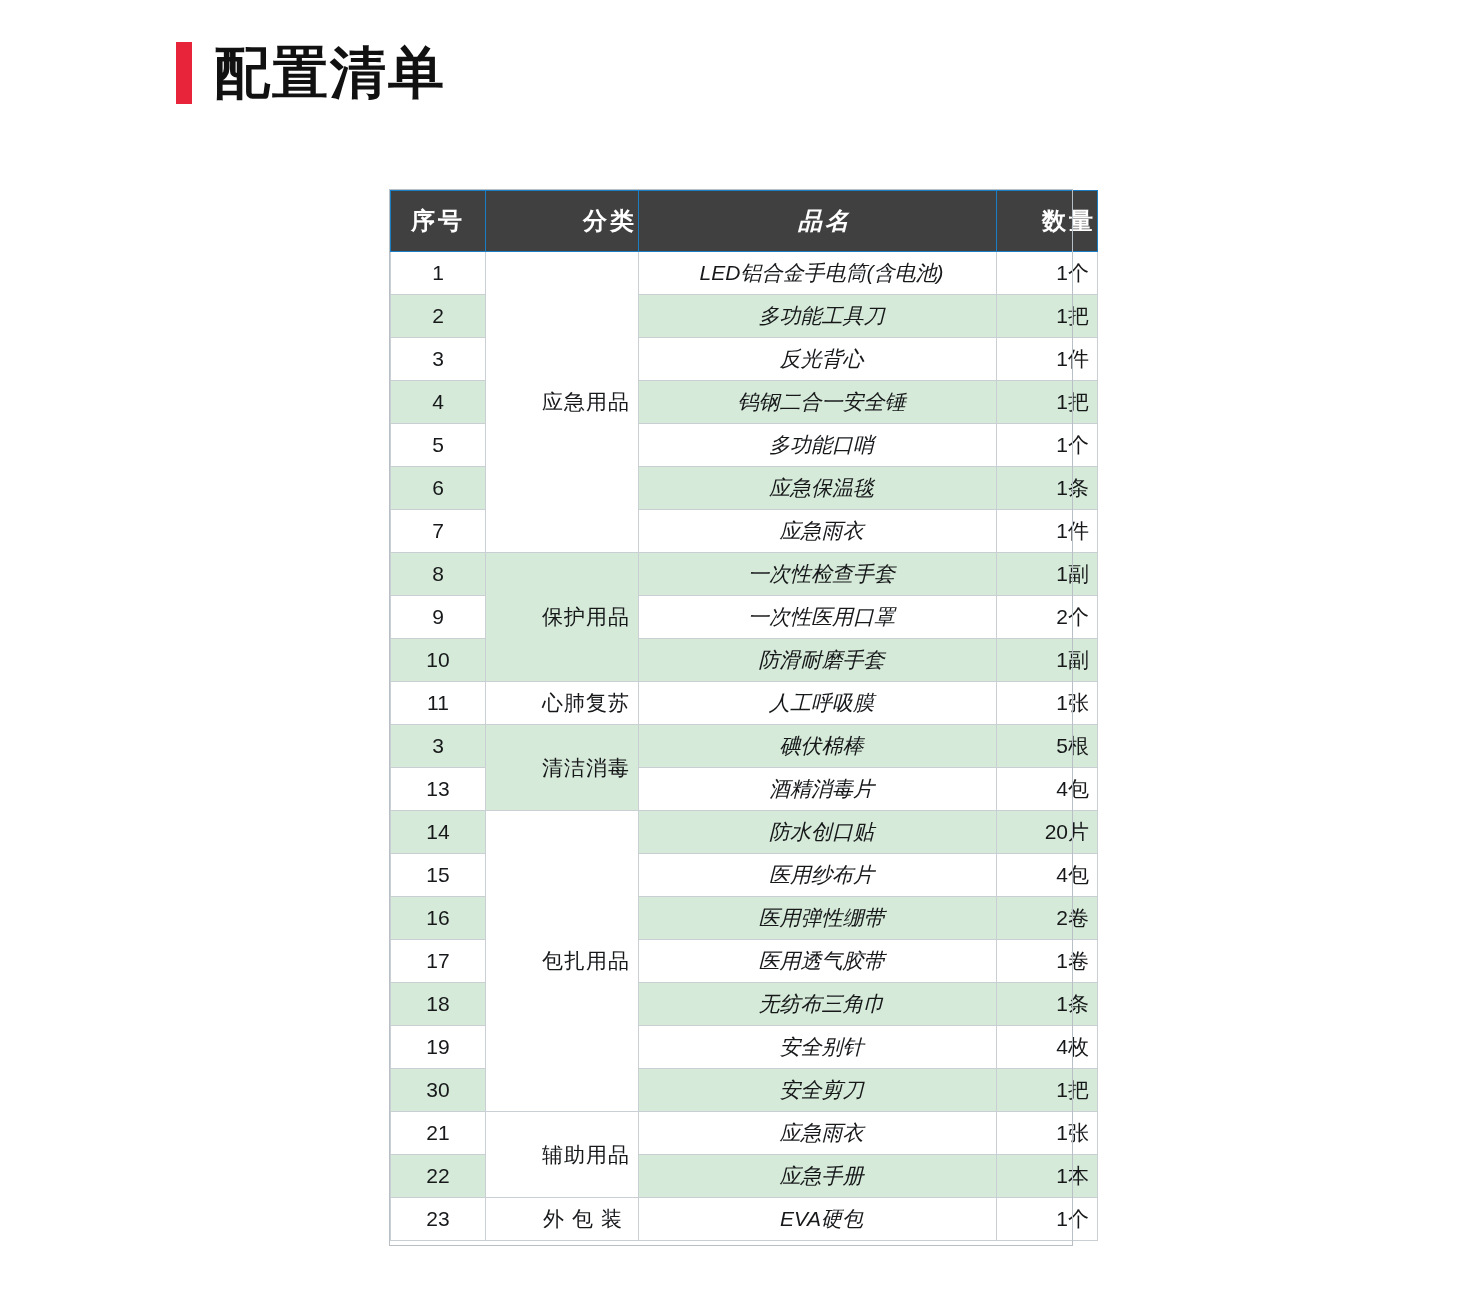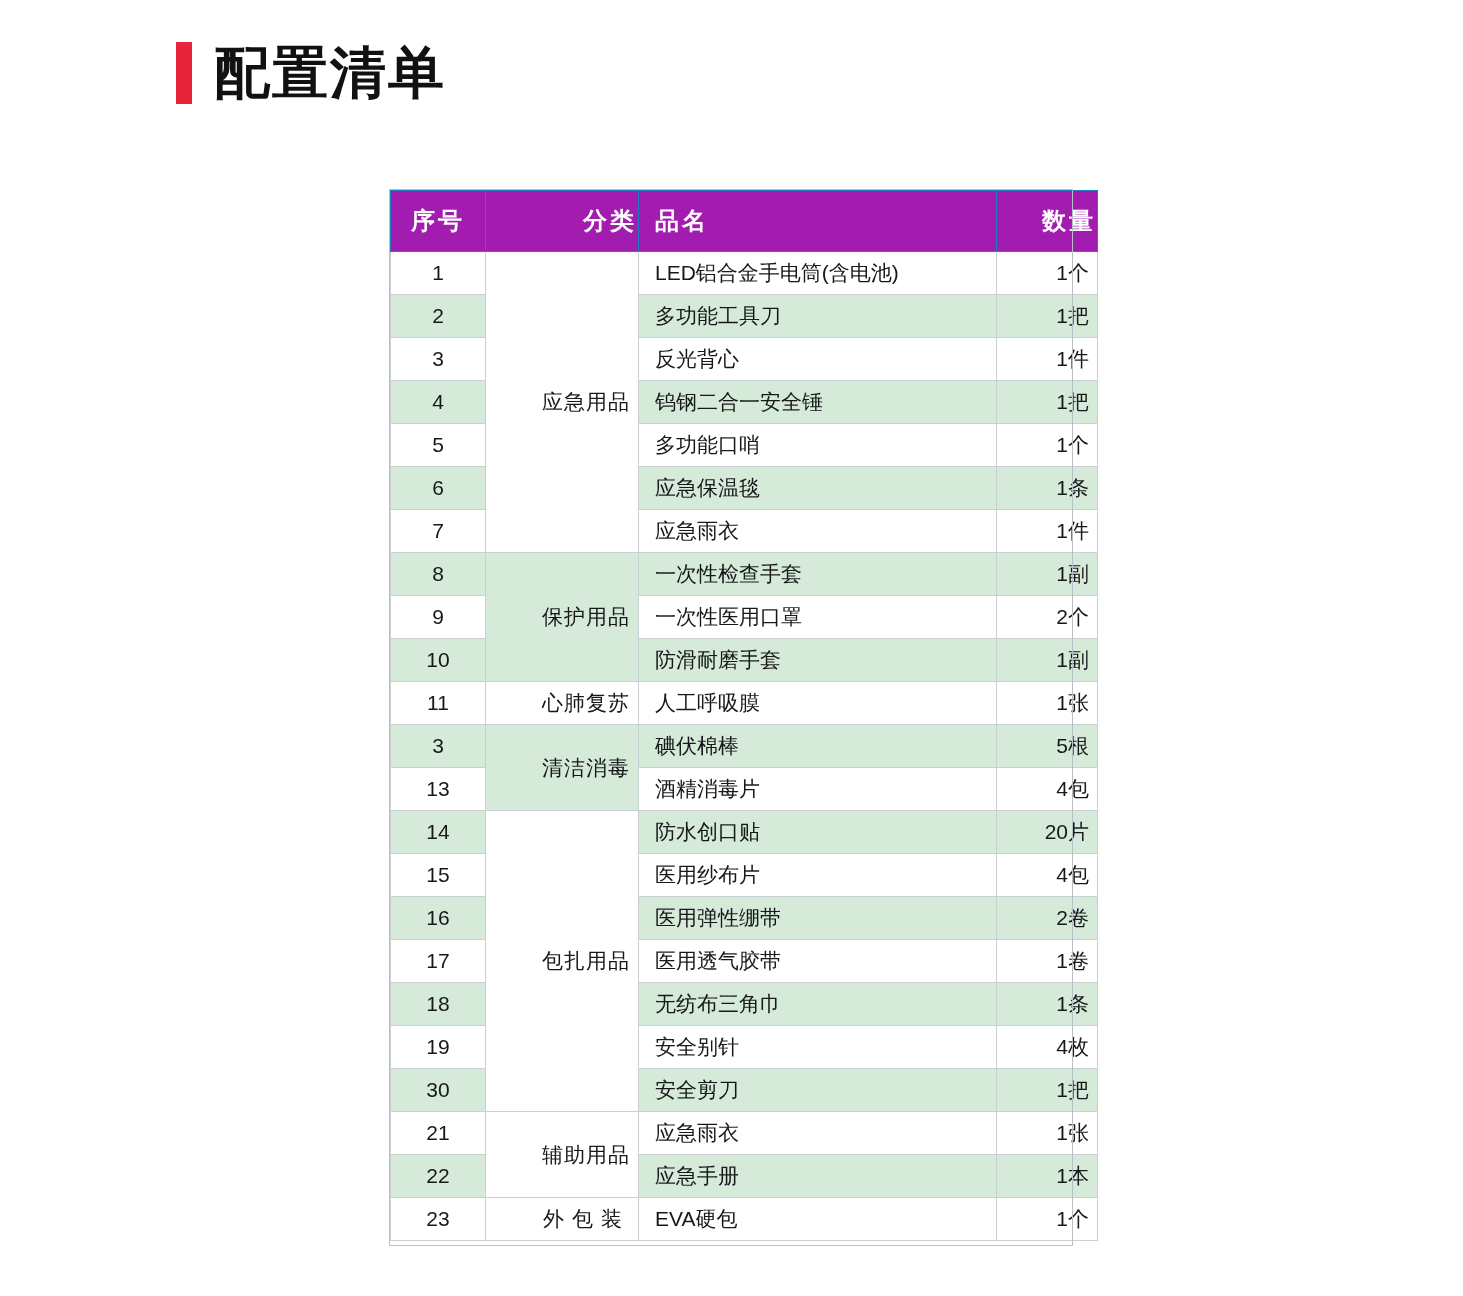--- a/index.html
+++ b/index.html
@@ -47,38 +47,38 @@
     left: 390px;
     top: 190px;
     width: 680px;
   }
   table.config-table {
     border-collapse: collapse;
     width: 680px;
     table-layout: fixed;
   }
   table.config-table th {
-    background: #a21caf;
+    background: #404040;
     color: #ffffff;
     font-size: 24px;
     font-weight: bold;
     height: 58px;
     letter-spacing: 3px;
     border: 1px solid #1b7ec4;
   }
   table.config-table td {
     border: 1px solid #c9cfd3;
     height: 42px;
     font-size: 21px;
     color: #16181a;
     padding: 0 8px;
   }
   .col-no { width: 92px; text-align: center; }
   .col-cat { width: 150px; text-align: right; letter-spacing: 1px;}
-  .col-name { width: 340px; text-align: left; padding-left: 16px !important;}
+  .col-name { width: 340px; text-align: center; padding-left: 16px !important; font-style: italic;}
   .col-qty { width: 98px; text-align: right; }
 
   tr.alt td { background: #d6ead9; }
   tr.plain td { background: #ffffff; }
 
   td.cat-cell { vertical-align: middle; }
   td.cat-white { background: #ffffff !important; }
   td.cat-green { background: #d6ead9 !important; }
   .cat-spaced { letter-spacing: 8px; }
 

